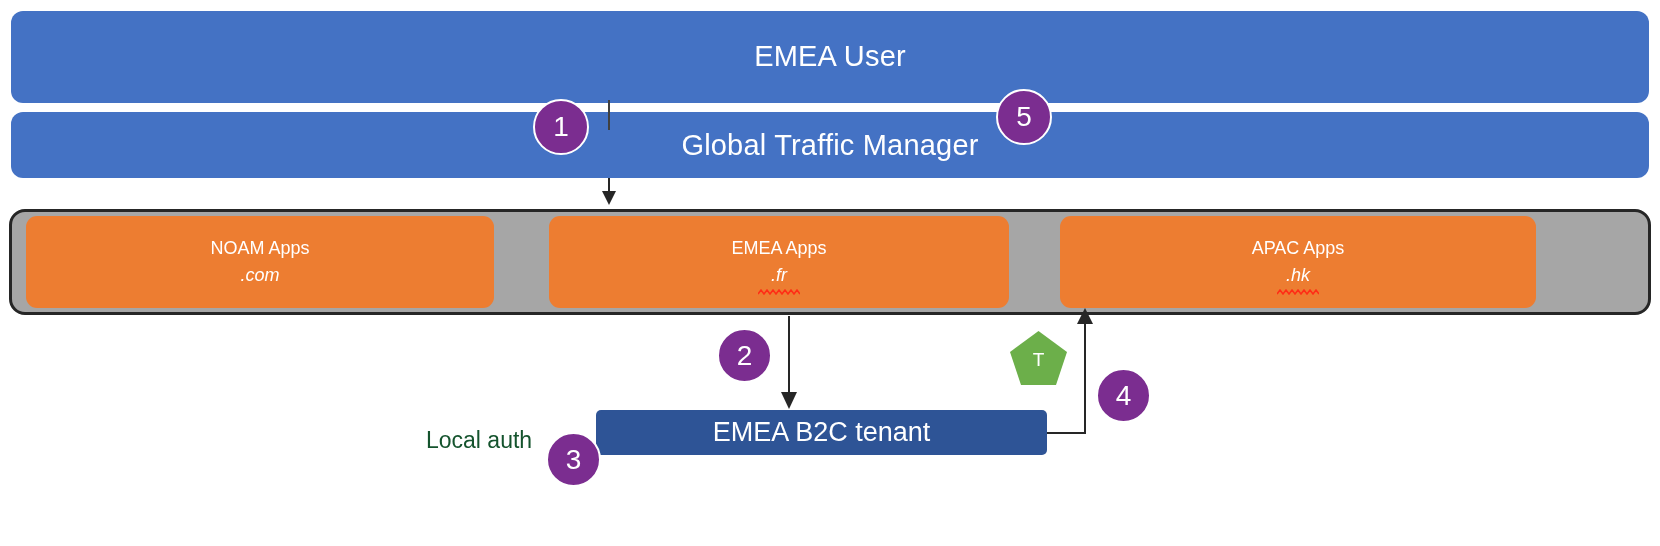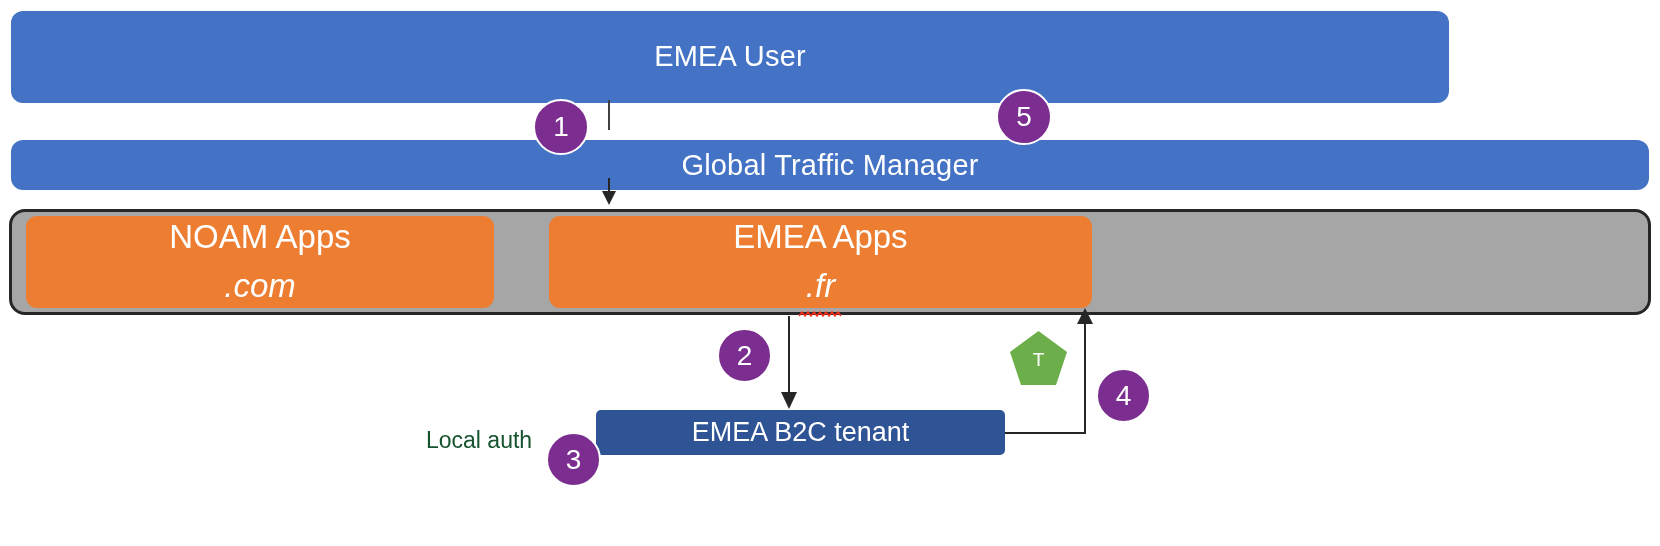--- a/index.html
+++ b/index.html
@@ -25,22 +25,22 @@
     border-radius: 12px;
     color: #ffffff;
     display: flex;
     align-items: center;
     justify-content: center;
     font-size: 29px;
     font-weight: 400;
     letter-spacing: 0.2px;
     box-sizing: border-box;
   }
-  #user-bar   { left: 11px; top: 11px;  width: 1438px; height: 92px; justify-content: center; }
-  #gtm-bar    { left: 11px; top: 140px; width: 1638px; height: 50px; }
+  #user-bar   { left: 11px; top: 11px;  width: 1638px; height: 92px; justify-content: center; }
+  #gtm-bar    { left: 11px; top: 112px; width: 1638px; height: 66px; }
   #user-bar .bar-label  { transform: translateY(-1px); }
   #gtm-bar  .bar-label  { transform: translateY(0px); }
 
   
   #apps-container {
     position: absolute;
     left: 9px;
     top: 209px;
     width: 1642px;
     height: 106px;
@@ -54,26 +54,26 @@
     gap: 0;
   }
   .app-card {
     background: #ED7D31;
     border-radius: 11px;
     color: #ffffff;
     display: flex;
     flex-direction: column;
     align-items: center;
     justify-content: center;
-    font-size: 33px;
+    font-size: 18px;
     line-height: 1.48;
     box-sizing: border-box;
   }
   #app-noam { width: 468px; margin-left: 9px; }
-  #app-emea { width: 543px; margin-left: 55px; }
+  #app-emea { width: 460px; margin-left: 55px; }
   #app-apac { width: 476px; margin-left: 51px; }
   .app-tld {
     position: relative;
     display: inline-block;
     font-style: italic;
   }
   .squiggle-svg {
     position: absolute;
     left: 50%;
     transform: translateX(-50%);
@@ -81,21 +81,21 @@
     width: 42px;
     height: 8px;
     pointer-events: none;
   }
 
   
   #b2c-box {
     position: absolute;
     left: 596px;
     top: 410px;
-    width: 409px;
+    width: 451px;
     height: 45px;
     background: #2E5496;
     border-radius: 5px;
     color: #ffffff;
     display: flex;
     align-items: center;
     justify-content: center;
     font-size: 27px;
   }
 
@@ -188,20 +188,29 @@
     <div class="app-card" id="app-emea">
       <span>EMEA Apps</span>
       <span class="app-tld">
         <span>.fr</span>
         <svg class="squiggle-svg" viewBox="0 0 42 8" preserveAspectRatio="none">
           <path d="M0 6 L3 2 L6 6 L9 2 L12 6 L15 2 L18 6 L21 2 L24 6 L27 2 L30 6 L33 2 L36 6 L39 2 L42 6" fill="none" stroke="#FF2D16" stroke-width="1.6"></path>
         </svg>
       </span>
     </div>
 
+    <div class="app-card" id="app-apac">
+      <span>APAC Apps</span>
+      <span class="app-tld">
+        <span>.hk</span>
+        <svg class="squiggle-svg" viewBox="0 0 42 8" preserveAspectRatio="none">
+          <path d="M0 6 L3 2 L6 6 L9 2 L12 6 L15 2 L18 6 L21 2 L24 6 L27 2 L30 6 L33 2 L36 6 L39 2 L42 6" fill="none" stroke="#FF2D16" stroke-width="1.6"></path>
+        </svg>
+      </span>
+    </div>
 
   </div>
 
   <svg class="connector" style="left:0; top:0; width:1660px; height:546px;">
     <line x1="789" y1="316" x2="789" y2="394" stroke="#262626" stroke-width="2"></line>
     <polygon points="781,392 797,392 789,409" fill="#262626"></polygon>
   </svg>
 
   <svg class="connector" style="left:0; top:0; width:1660px; height:546px;">
     <path d="M1005 433 L1085 433 L1085 322" fill="none" stroke="#262626" stroke-width="2"></path>

